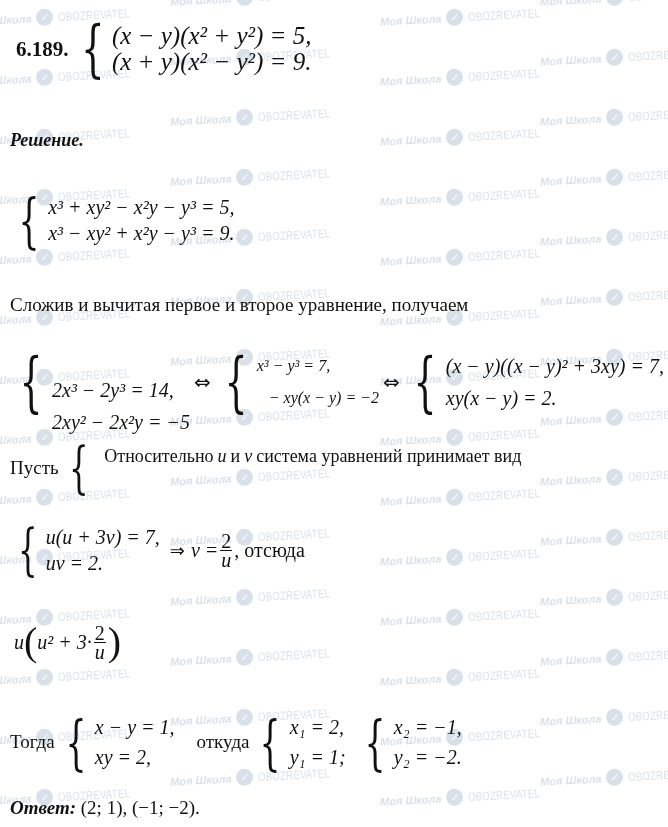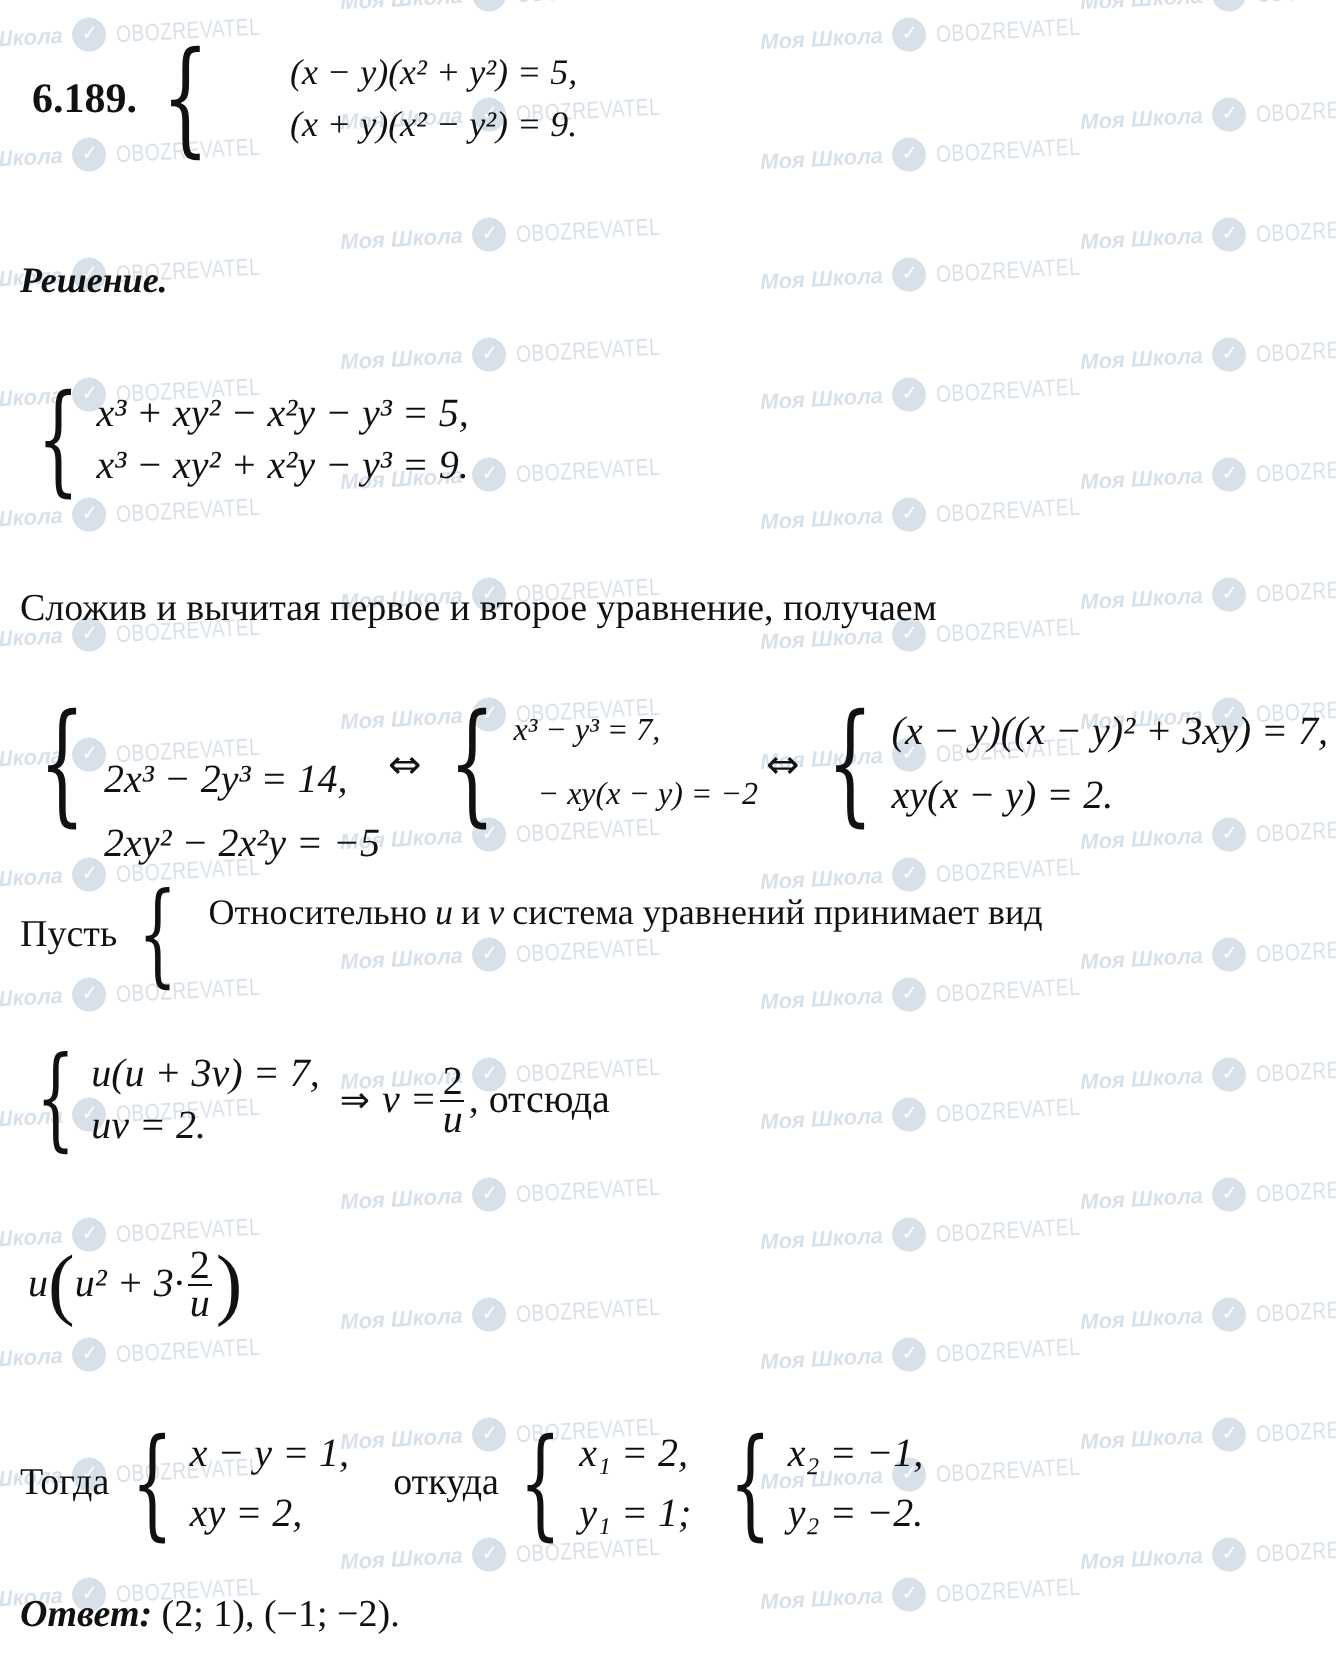--- a/index.html
+++ b/index.html
@@ -314,21 +314,21 @@
       <span class="wm-logo">✓</span>
       <span class="wm-brand">OBOZREVATEL</span>
     </div>
   </div>
 
 <div class="content">
 
   <div class="abs brace-sys" style="left:16px; top:18px;">
     <span class="bold" style="font-size:21px; margin-right:4px;">6.189.</span>
     <span class="brace" style="font-size:62px; transform:scaleX(0.6);">{</span>
-    <div class="rows m" style="font-size:18px;margin-left:33px;">
+    <div class="rows m" style="font-size:25px;">
       <span class="r">(x − y)(x² + y²) = 5,</span>
       <span class="r">(x + y)(x² − y²) = 9.</span>
     </div>
   </div>
 
   <div class="abs m bold" style="left:10px; top:130px; font-size:18px;">Решение.</div>
 
 
   <div class="abs brace-sys" style="left:10px; top:190px;">
     <span class="brace" style="font-size:60px; transform:scaleX(0.55);">{</span>

